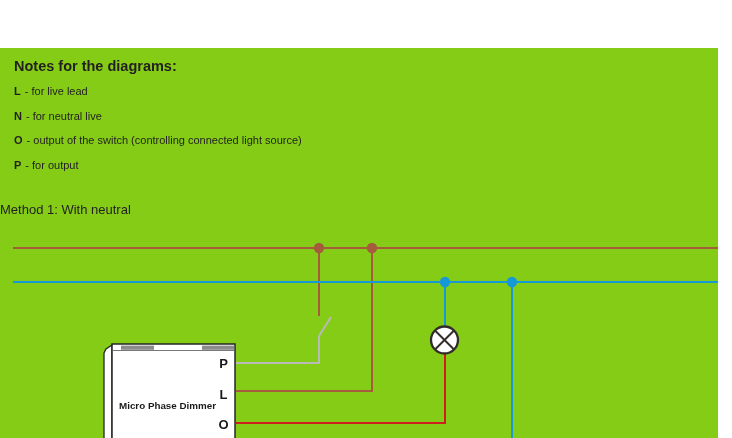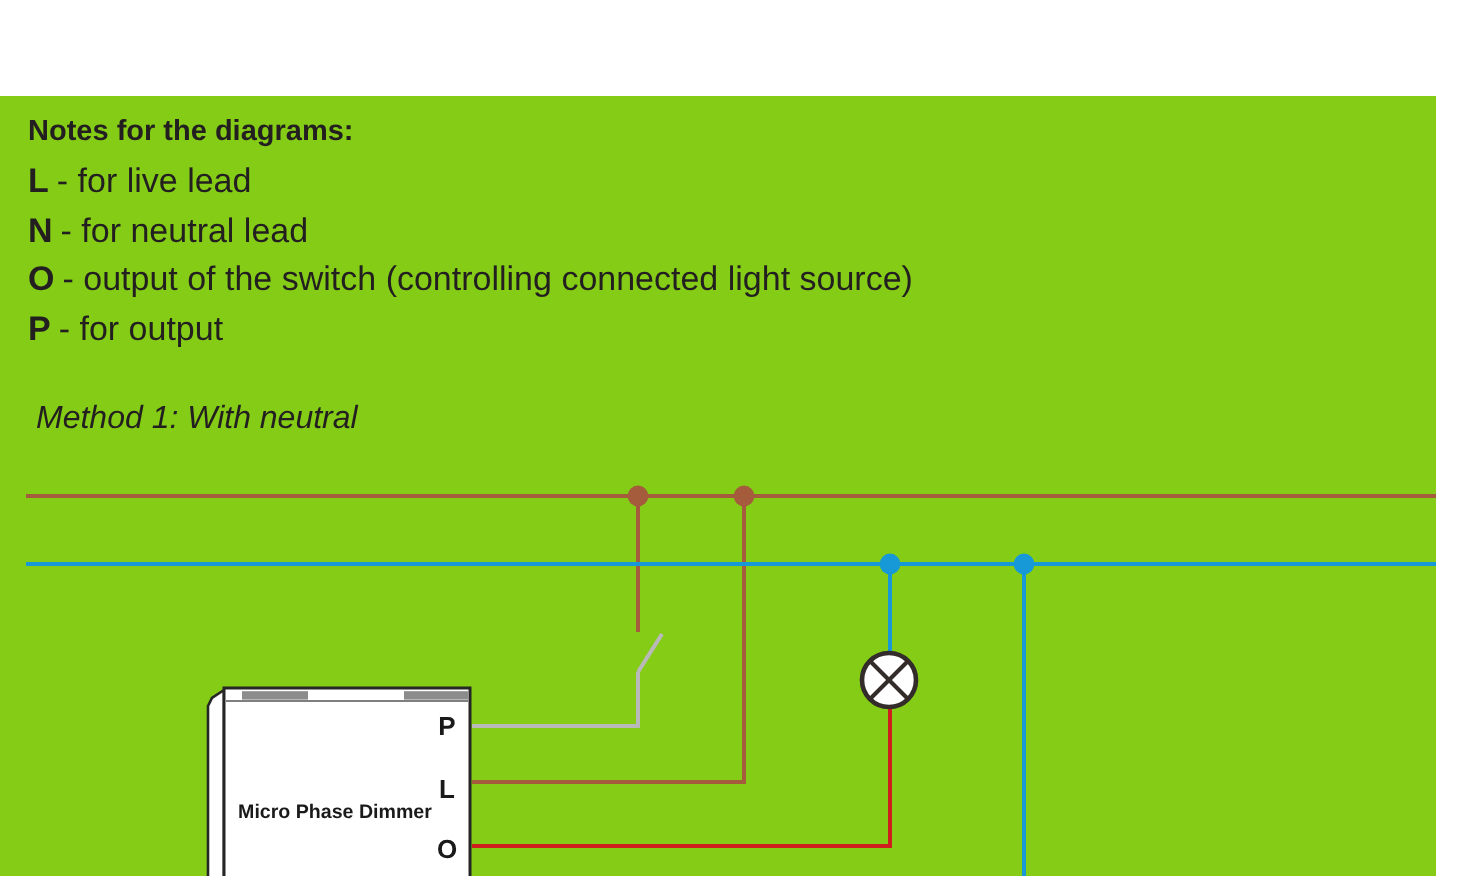--- a/index.html
+++ b/index.html
@@ -18,53 +18,52 @@
     left: 14px;
     top: 6px;
   }
   .notes-title {
     font-size: 14.5px;
     font-weight: bold;
     line-height: 24.8px;
     white-space: nowrap;
   }
   .note-line {
-    font-size: 17px;
+    font-size: 11px;
     line-height: 24.8px;
     white-space: nowrap;
   }
   .note-key { font-weight: bold; margin-right: 4px; }
   .method-title {
     position: absolute;
-    left: 18px;
+    left: 0;
     top: 149px;
-    font-size: 16px;
+    font-size: 13px;
     line-height: 25px;
     white-space: nowrap;
-    font-style: italic;
   }
   svg.diagram {
     position: absolute;
     left: 0;
     top: 0;
   }
   svg.diagram text {
     font-family: "Liberation Sans", sans-serif;
     fill: #1a1a1a;
   }
 </style>
 </head>
 <body>
 
 <div class="canvas">
 
   <div class="notes">
     <div class="notes-title">Notes for the diagrams:</div>
     <div class="note-line"><span class="note-key">L</span><span class="note-desc">- for live lead</span></div>
-    <div class="note-line"><span class="note-key">N</span><span class="note-desc">- for neutral lead</span></div>
+    <div class="note-line"><span class="note-key">N</span><span class="note-desc">- for neutral live</span></div>
     <div class="note-line"><span class="note-key">O</span><span class="note-desc">- output of the switch (controlling connected light source)</span></div>
     <div class="note-line"><span class="note-key">P</span><span class="note-desc">- for output</span></div>
   </div>
 
   <div class="method-title">Method 1: With neutral</div>
 
   <svg class="diagram" width="732" height="438" viewBox="0 0 732 438">
 
     <line x1="319" y1="200" x2="319" y2="268" stroke="#A55C3C" stroke-width="2"></line>
     <polyline points="236,343 372,343 372,200" fill="none" stroke="#A55C3C" stroke-width="2"></polyline>

